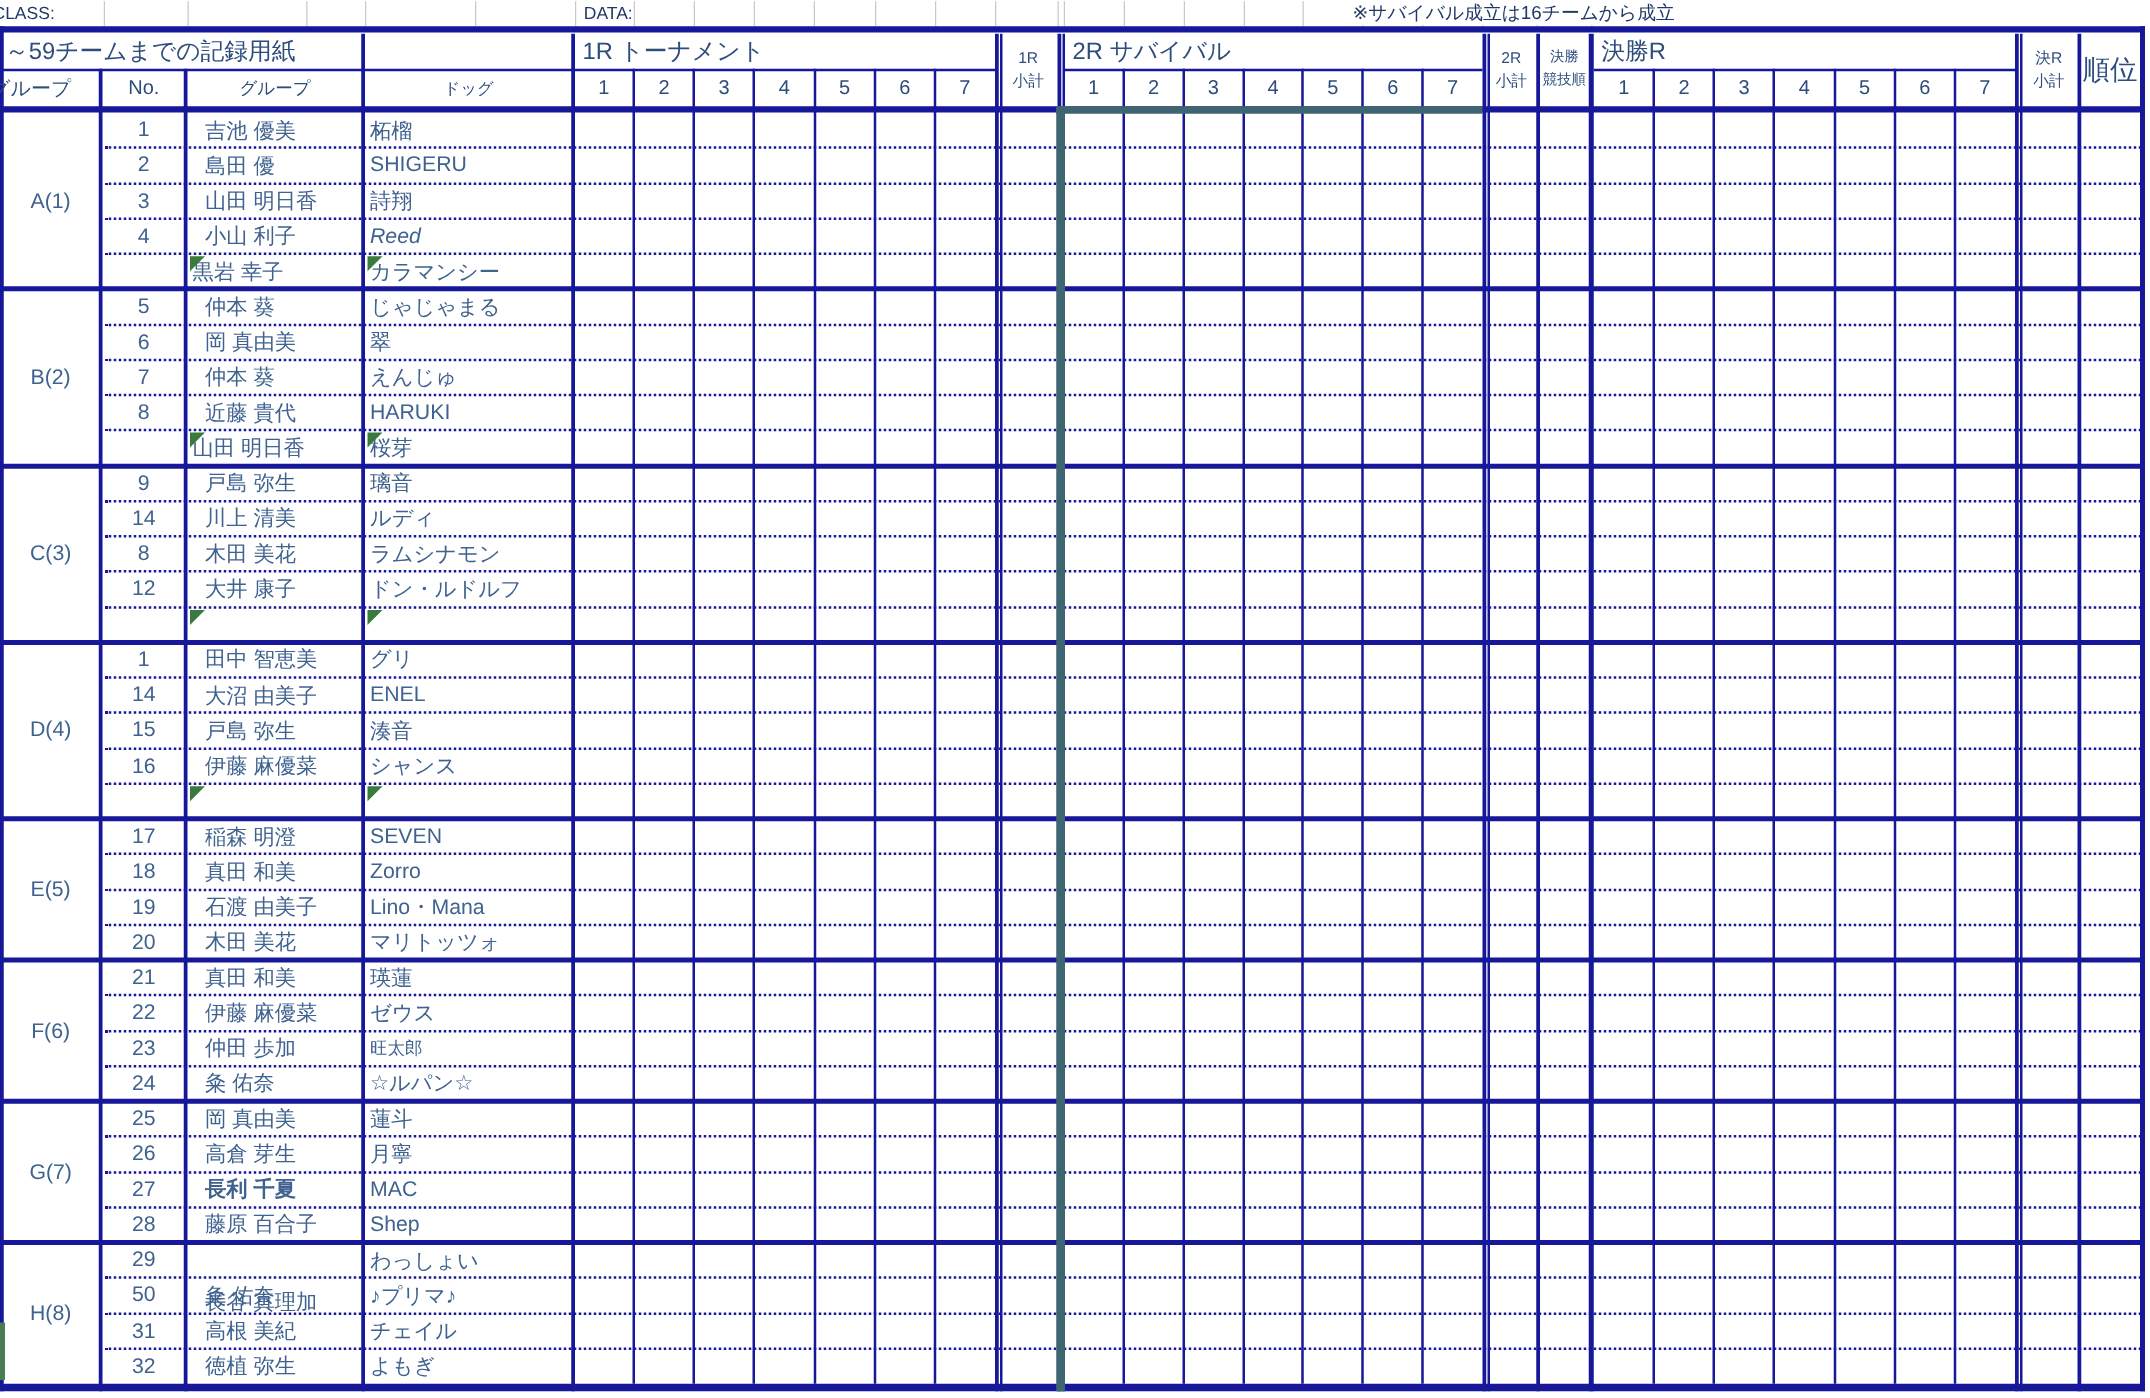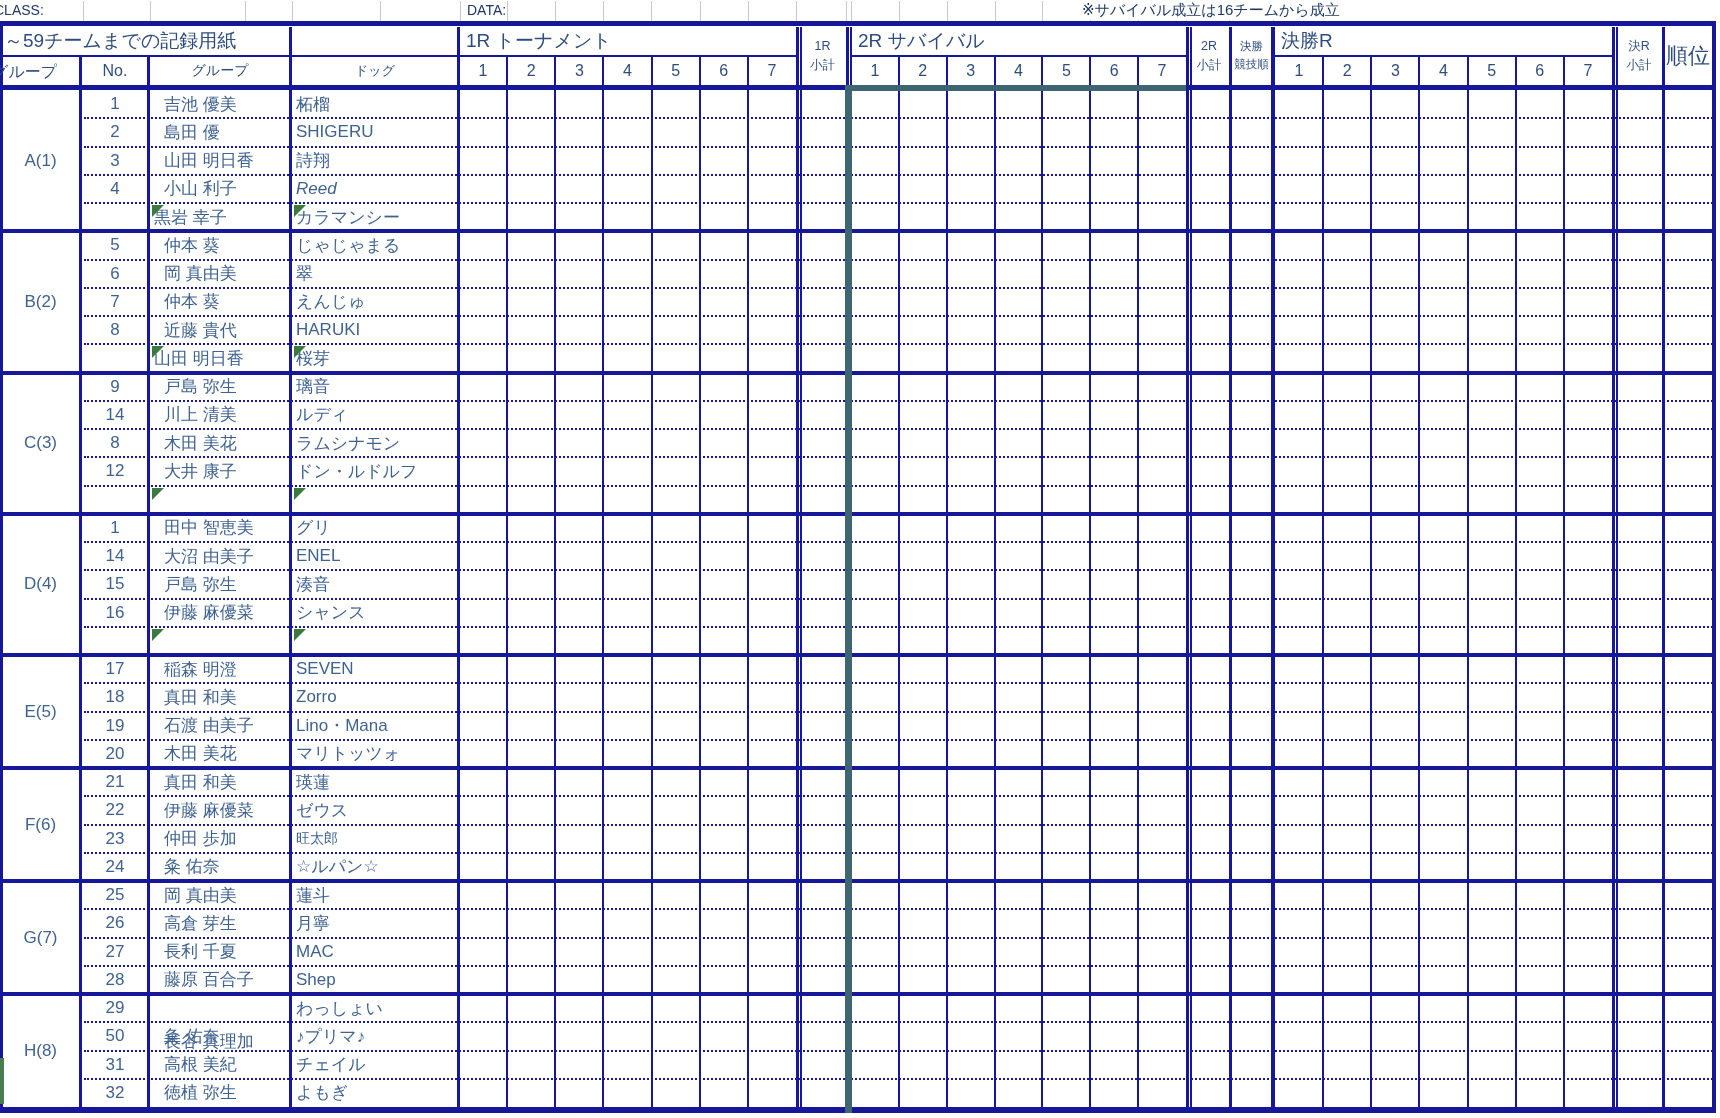--- a/index.html
+++ b/index.html
@@ -1020,21 +1020,21 @@
       <div class="c" style="left: 1323.14px; top: 909.25px; width: 48.1429px; height: 28.25px;"></div>
       <div class="c" style="left: 1371.29px; top: 909.25px; width: 48.1429px; height: 28.25px;"></div>
       <div class="c" style="left: 1419.43px; top: 909.25px; width: 48.1429px; height: 28.25px;"></div>
       <div class="c" style="left: 1467.57px; top: 909.25px; width: 48.1429px; height: 28.25px;"></div>
       <div class="c" style="left: 1515.71px; top: 909.25px; width: 48.1429px; height: 28.25px;"></div>
       <div class="c" style="left: 1563.86px; top: 909.25px; width: 48.1429px; height: 28.25px;"></div>
       <div class="c" style="left: 1617px; top: 909.25px; width: 45px; height: 28.25px;"></div>
       <div class="c" style="left: 1666px; top: 909.25px; width: 46px; height: 28.25px;"></div>
       <div class="dot" style="left: 84px; top: 964.75px; width: 1632px;"></div>
       <div class="c cell-text center" style="left: 81px; top: 937.5px; width: 68px; height: 28.25px; font-size: 17px;">27</div>
-      <div class="c cell-text vmid" style="left: 149px; top: 937.5px; width: 142px; height: 28.25px; font-size: 17px; padding-left: 15px;">長利 千夏</div>
+      <div class="c cell-text vmid" style="left: 149px; top: 937.5px; width: 142px; height: 28.25px; font-size: 17px; padding-left: 15px; font-weight: bold;">長利 千夏</div>
       <div class="c cell-text vmid" style="left: 291px; top: 937.5px; width: 168px; height: 28.25px; font-size: 17px; padding-left: 5px;">MAC</div>
       <div class="c" style="left: 459px; top: 937.5px; width: 48.1429px; height: 28.25px;"></div>
       <div class="c" style="left: 507.143px; top: 937.5px; width: 48.1429px; height: 28.25px;"></div>
       <div class="c" style="left: 555.286px; top: 937.5px; width: 48.1429px; height: 28.25px;"></div>
       <div class="c" style="left: 603.429px; top: 937.5px; width: 48.1429px; height: 28.25px;"></div>
       <div class="c" style="left: 651.571px; top: 937.5px; width: 48.1429px; height: 28.25px;"></div>
       <div class="c" style="left: 699.714px; top: 937.5px; width: 48.1429px; height: 28.25px;"></div>
       <div class="c" style="left: 747.857px; top: 937.5px; width: 48.1429px; height: 28.25px;"></div>
       <div class="c" style="left: 801px; top: 937.5px; width: 45px; height: 28.25px;"></div>
       <div class="c" style="left: 851px; top: 937.5px; width: 47.8571px; height: 28.25px;"></div>

